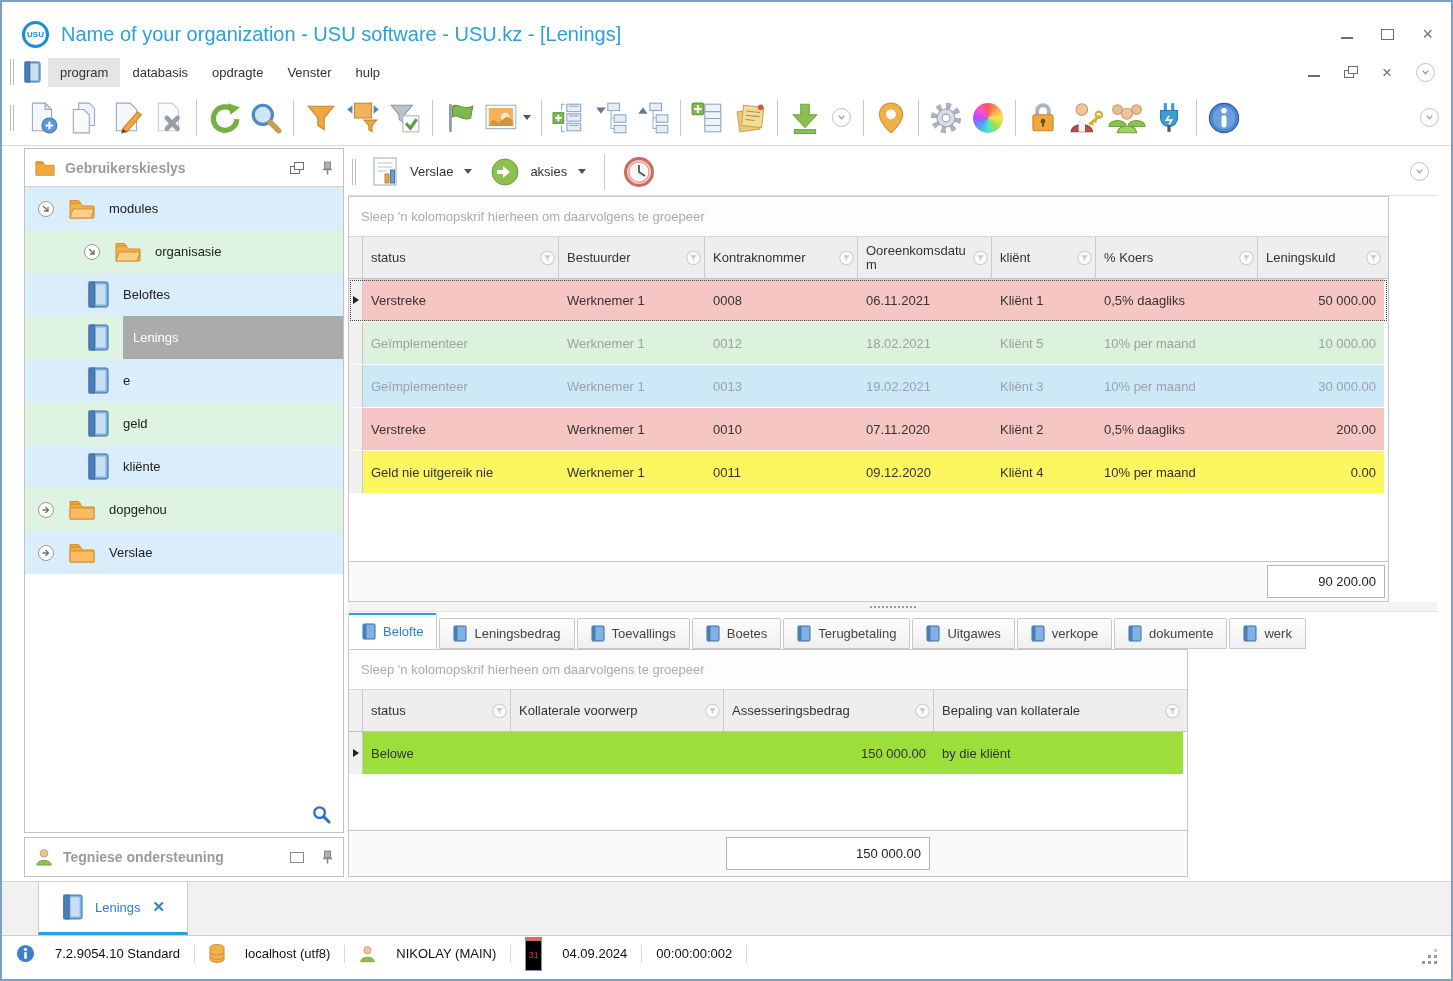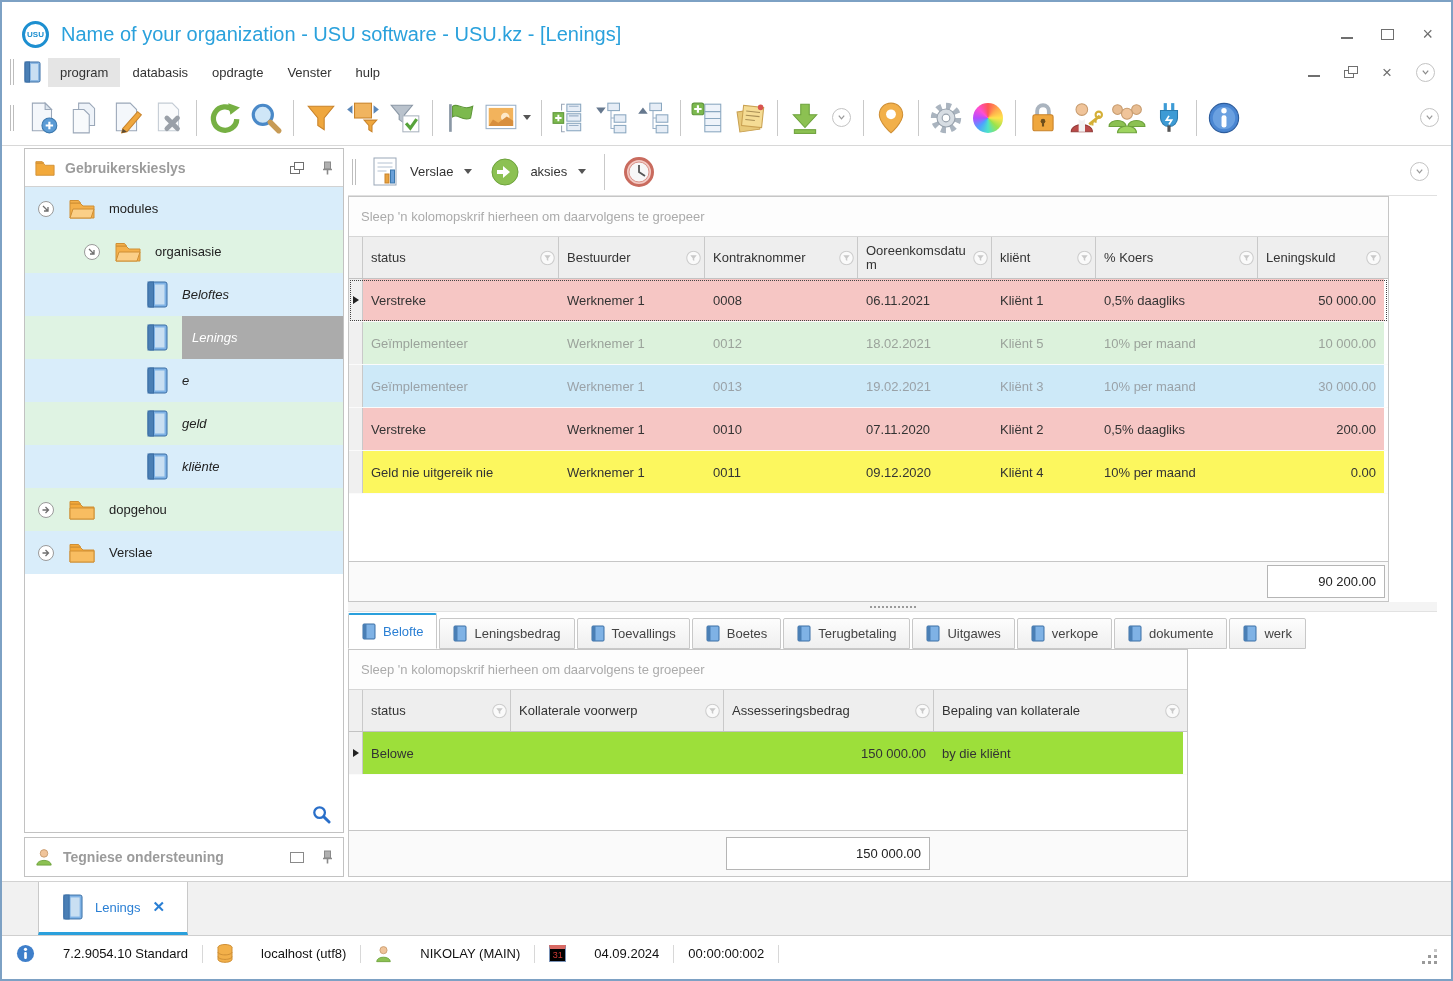--- a/index.html
+++ b/index.html
@@ -39,21 +39,21 @@
 
   
   .sidebar { width:320px; flex:none; display:flex; flex-direction:column; gap:4px; }
   .panel { border:1px solid #c2c2c2; background:#fff; display:flex; flex-direction:column; min-height:0; }
   .panel-main { flex:1; }
   .panel-h { height:38px; flex:none; display:flex; align-items:center; gap:10px; padding:0 10px; border-bottom:1px solid #d2d2d2; color:#9b9b9b; font-weight:bold; font-size:14px; }
   .panel-h .ph-icons { margin-left:auto; display:flex; gap:18px; align-items:center; color:#8a8a8a; }
   .trow { height:43px; display:flex; align-items:center; gap:14px; flex:none; }
   .bg-blue { background:#d9edfa; }
   .bg-green { background:#dff3e3; }
-  .lv0 { padding-left:12px;gap:14px; } .lv1 { padding-left:58px; } .lv2 { padding-left:120px;font-style:italic; }
+  .lv0 { padding-left:12px;gap:14px; } .lv1 { padding-left:58px; } .lv2 { padding-left:61px; }
   .tlabel { color:#222; }
   .tlabel.sel { background:#ababab; color:#fff; align-self:stretch; display:flex; align-items:center; flex:1; padding-left:10px; }
   .tree-filler { flex:1; }
   .tree-search { height:36px; display:flex; align-items:center; justify-content:flex-end; padding-right:12px; flex:none; }
 
   
   .main { flex:1; min-width:0; display:flex; flex-direction:column; }
   .toolbar2 { height:48px; flex:none; display:flex; align-items:center; gap:8px; padding:0 8px 0 4px; border-bottom:1px solid #e0e0e0; }
   .t2-label { margin:0 3px 0 2px; color:#333; }
   .spacer { flex:1; }
@@ -94,21 +94,21 @@
   .rc-limegreen { background:#9ddf3a; }
   .summary2 { height:46px; }
 
   
   .doctabs { height:54px; flex:none; background:#f1f1f1; border-top:1px solid #d2d2d2; display:flex; align-items:stretch; padding-left:36px; }
   .doctab { width:150px; background:#fff; border:1px solid #c9c9c9; border-top:none; border-bottom:3px solid #2aa0dc; display:flex; align-items:center; justify-content:center; gap:12px; color:#2a7fd4; }
   .doctab .x { color:#2a7fd4; font-size:15px; font-weight:bold; }
 
   
   .statusbar { height:44px; flex:none; border-top:1px solid #cfcfcf; display:flex; align-items:center; padding:0 14px 8px 14px; color:#111; }
-  .sb-item { display:flex; align-items:center; gap:28px;justify-content:space-between; }
+  .sb-item { display:flex; align-items:center; gap:20px;justify-content:space-between; }
   .sb-sep { width:1px; height:18px; background:#d8d8d8; margin:0 14px; }
   .grip { width:3px; height:3px; background:#9a9a9a; margin-left:auto; box-shadow:-6px 6px #9a9a9a, 0 6px #9a9a9a, 6px 6px #9a9a9a, 6px 0 #9a9a9a, 6px -6px #c9c9c9; margin-right:6px; margin-bottom:-6px; }
 
   svg { display:block; }
 </style>
 </head>
 <body>
 
 <div class="window">
 
@@ -823,21 +823,21 @@
     <span class="sb-sep"></span>
     <span class="sb-item">
       <svg width="17" height="18" viewBox="0 0 20 20">
           <circle cx="10" cy="5.5" r="4.2" fill="#f0c49a" stroke="#c79b6e"></circle>
           <path d="M2 19 c0-7 16-7 16 0 z" fill="#8cc152" stroke="#6da23c"></path>
         </svg>
       <span>NIKOLAY (MAIN)</span>
     </span>
     <span class="sb-sep"></span>
     <span class="sb-item">
-      <span style="width:17px;height:17px;border:1px solid #7a93b8;background:#000000;display:inline-flex;align-items:center;justify-content:center;font-size:9px;color:#d23b35;border-top:4px solid #d96a64;">31</span>
+      <span style="width:17px;height:34px;border:1px solid #7a93b8;background:#000000;display:inline-flex;align-items:center;justify-content:center;font-size:9px;color:#d23b35;border-top:4px solid #d96a64;">31</span>
       <span>04.09.2024</span>
     </span>
     <span class="sb-sep"></span>
     <span class="sb-item">
         <span>00:00:00:002</span>
       </span>
     <span class="sb-sep"></span>
     <span class="grip"></span>
   </div>
 

